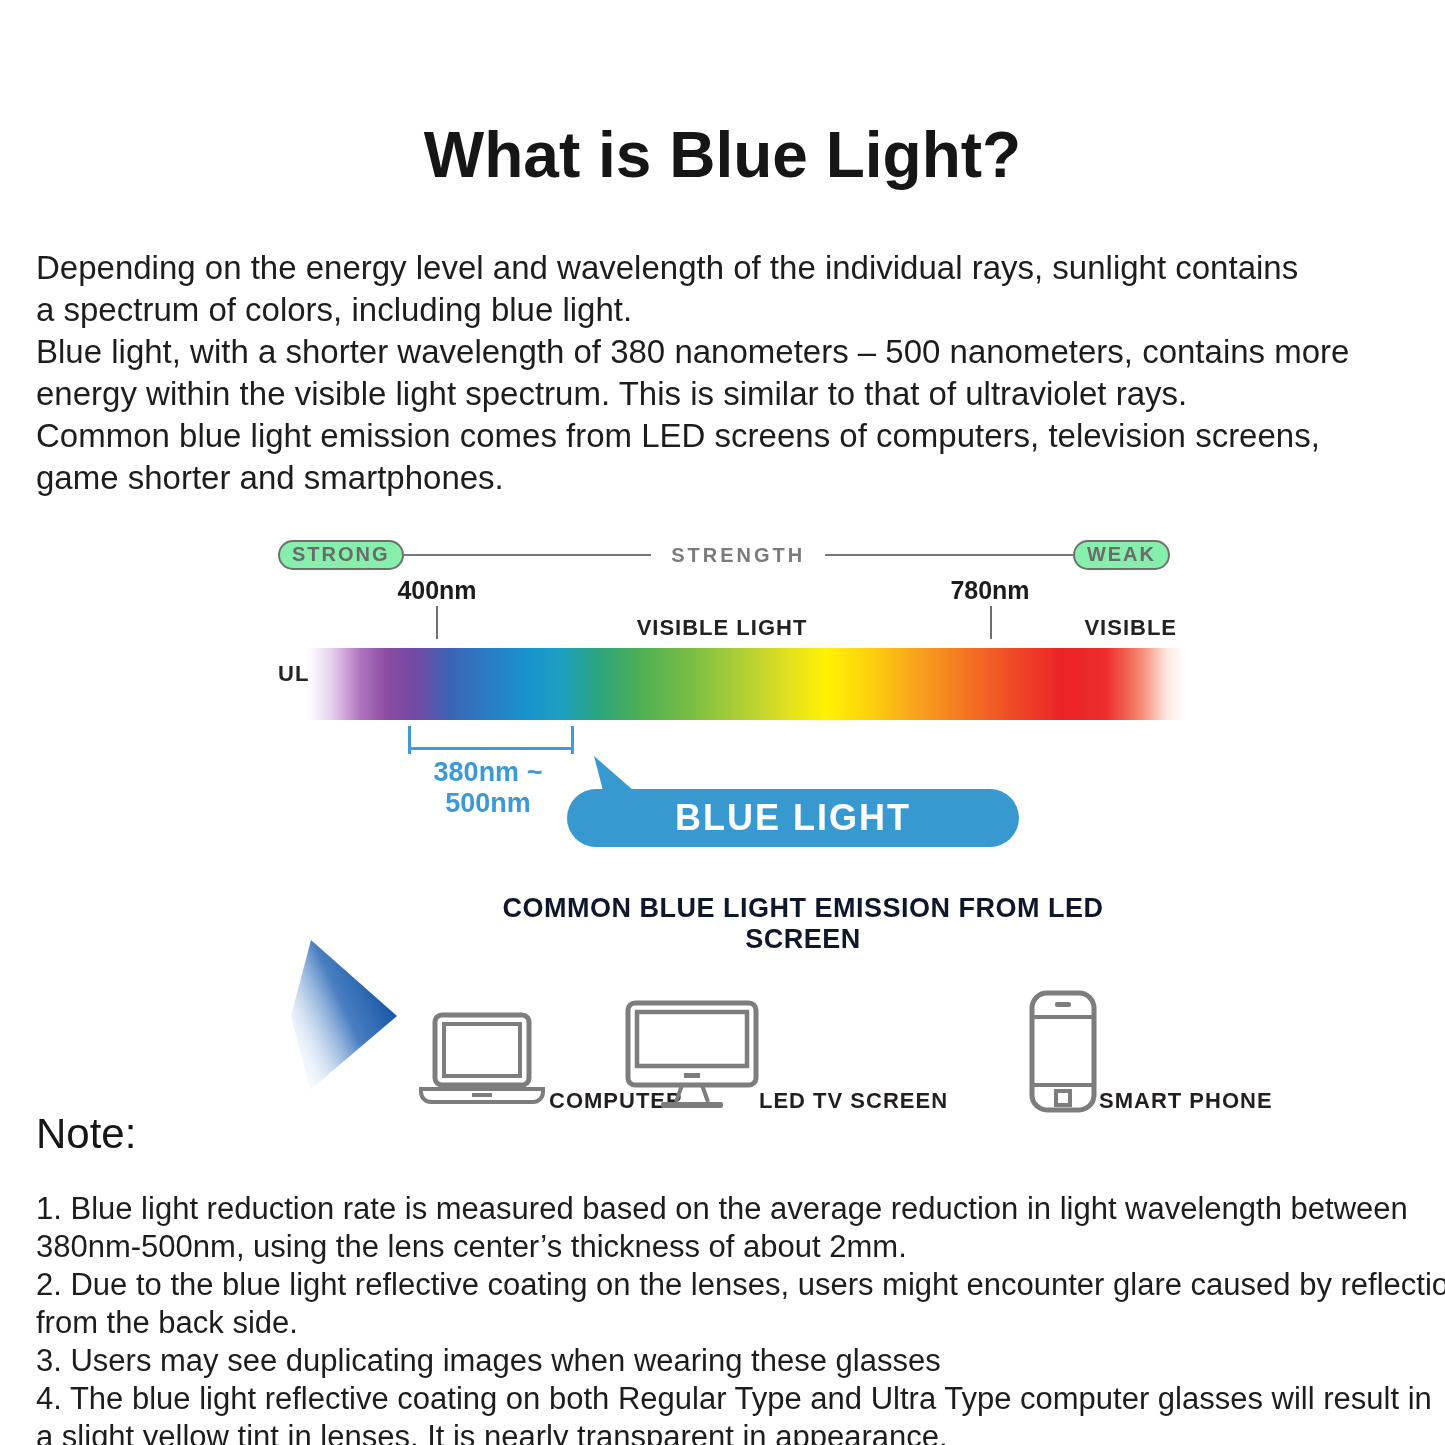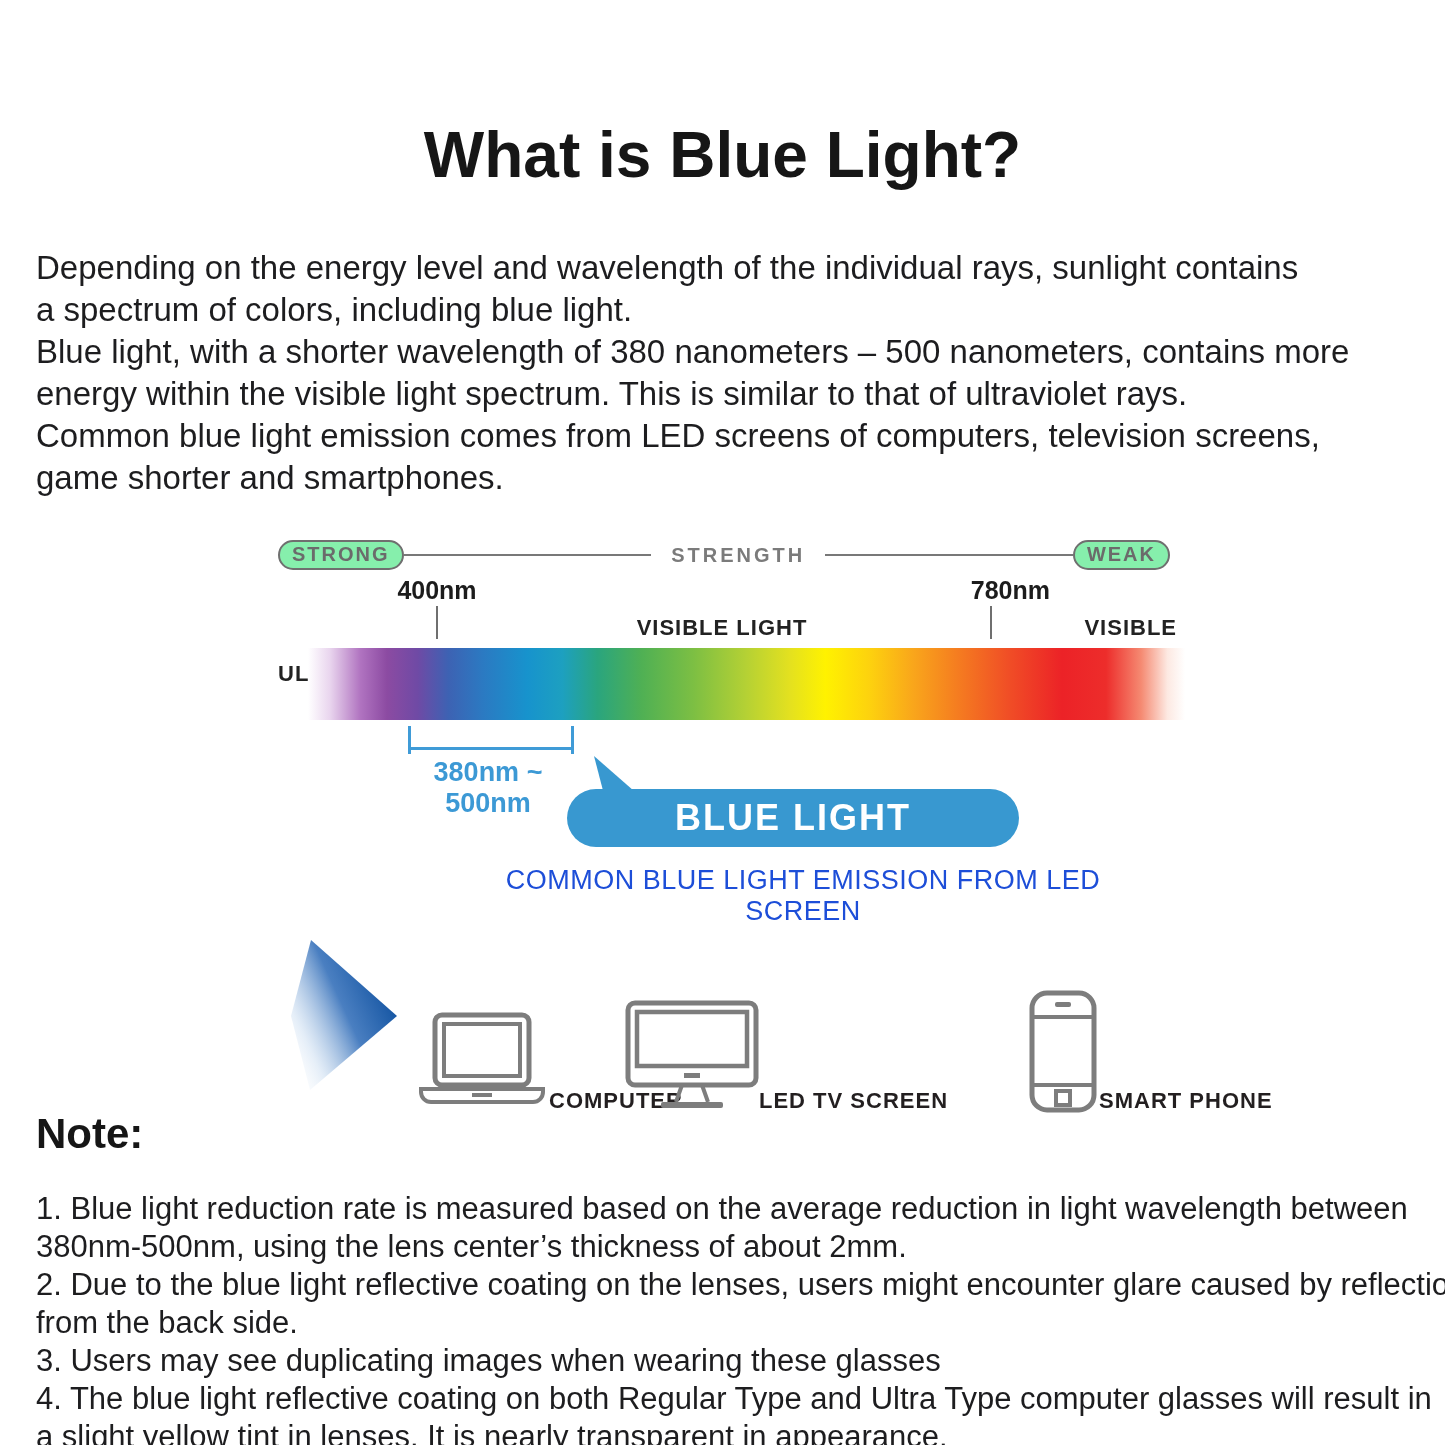--- a/index.html
+++ b/index.html
@@ -18,21 +18,21 @@
   .intro{position:absolute;left:36px;top:247px;font-size:33px;color:#1d1d1f;}
   .intro div{height:42px;line-height:42px;white-space:nowrap;}
   
   .axis{position:absolute;left:278px;top:540px;width:892px;display:flex;align-items:center;}
   .pill{border:2.5px solid #6f6f6f;border-radius:16px;color:#6b6b6b;font-weight:700;
         font-size:20px;letter-spacing:2px;padding:1px 12px 2px;background:#86efac;}
   .axis-line{flex:1;border-top:2px solid #787878;height:0;}
   .axis-mid{color:#7b7b7b;font-weight:700;font-size:20px;letter-spacing:3px;margin:0 20px;}
   
   .wmark{position:absolute;width:120px;text-align:center;top:576px;font-size:25px;font-weight:700;color:#1c1c1c;}
-  .wmark.m400{left:377px;} .wmark.m780{left:930px;text-align:right;}
+  .wmark.m400{left:377px;} .wmark.m780{left:930px;}
   .tick{position:absolute;top:606px;width:2px;height:33px;background:#6f6f6f;}
   .tick.t400{left:436px;} .tick.t780{left:990px;}
   
   .band{position:absolute;top:615px;font-size:22px;font-weight:700;color:#222;letter-spacing:1px;}
   .band.uv{left:278px;margin-top:46px;}
   .band.vis{left:622px;width:200px;text-align:center;}
   .band.ir{left:1037px;width:140px;text-align:right;}
   
   .spectrum{position:absolute;left:308px;top:648px;width:877px;height:72px;
     background:linear-gradient(to right,
@@ -46,30 +46,30 @@
            border-left:3px solid #3f9bd7;border-right:3px solid #3f9bd7;}
   .bracket .bar{position:absolute;left:0;right:0;bottom:4px;border-top:3px solid #3f9bd7;}
   .range-label{position:absolute;left:388px;top:757px;width:200px;text-align:center;
                font-size:27px;font-weight:700;color:#3c99d5;}
   
   .bubble{position:absolute;left:567px;top:789px;width:452px;height:58px;border-radius:29px;
           background:#3898d0;display:flex;align-items:center;justify-content:center;}
   .bubble-text{color:#ffffff;font-weight:700;font-size:36px;letter-spacing:2px;}
   .bubble-tail{position:absolute;left:585px;top:756px;}
   
-  .emission-heading{position:absolute;left:453px;top:865px;width:700px;text-align:center;
-                    font-size:27px;font-weight:400;color:#1d4ed8;letter-spacing:0.5px;}
+  .emission-heading{position:absolute;left:453px;top:893px;width:700px;text-align:center;
+                    font-size:27px;font-weight:700;color:#0f172a;letter-spacing:0.5px;}
   .arrow{position:absolute;left:283px;top:936px;}
   .device{position:absolute;top:942px;width:180px;height:172px;display:flex;
           flex-direction:row;align-items:flex-end;}
   .device .icon-box{flex:1;display:flex;align-items:center;justify-content:center;}
   .device .dev-label{font-size:22px;font-weight:700;color:#231f20;letter-spacing:1px;white-space:nowrap;}
   .device.d0{left:415px;} .device.d1{left:625px;} .device.d2{left:830px;} .device.d3{left:1027px;}
   
-  .note-heading{position:absolute;left:36px;top:1110px;font-size:42px;font-weight:700;color:#161616;}
+  .note-heading{position:absolute;left:36px;top:1110px;font-size:42px;font-weight:400;color:#161616;}
   .notes{position:absolute;left:36px;top:1190px;font-size:31px;color:#1d1d1f;}
   .notes div{height:38px;line-height:38px;white-space:nowrap;}
 </style>
 </head>
 <body>
 
 <div class="page">
 
 
   <div class="title">What is Blue Light?</div>

